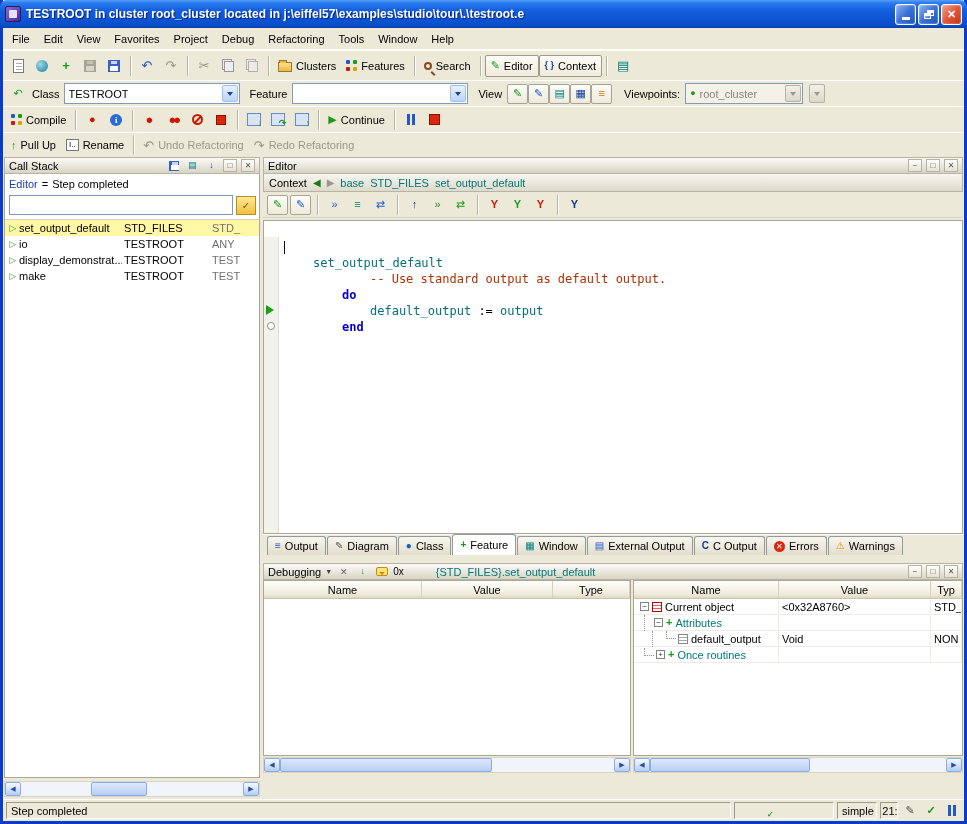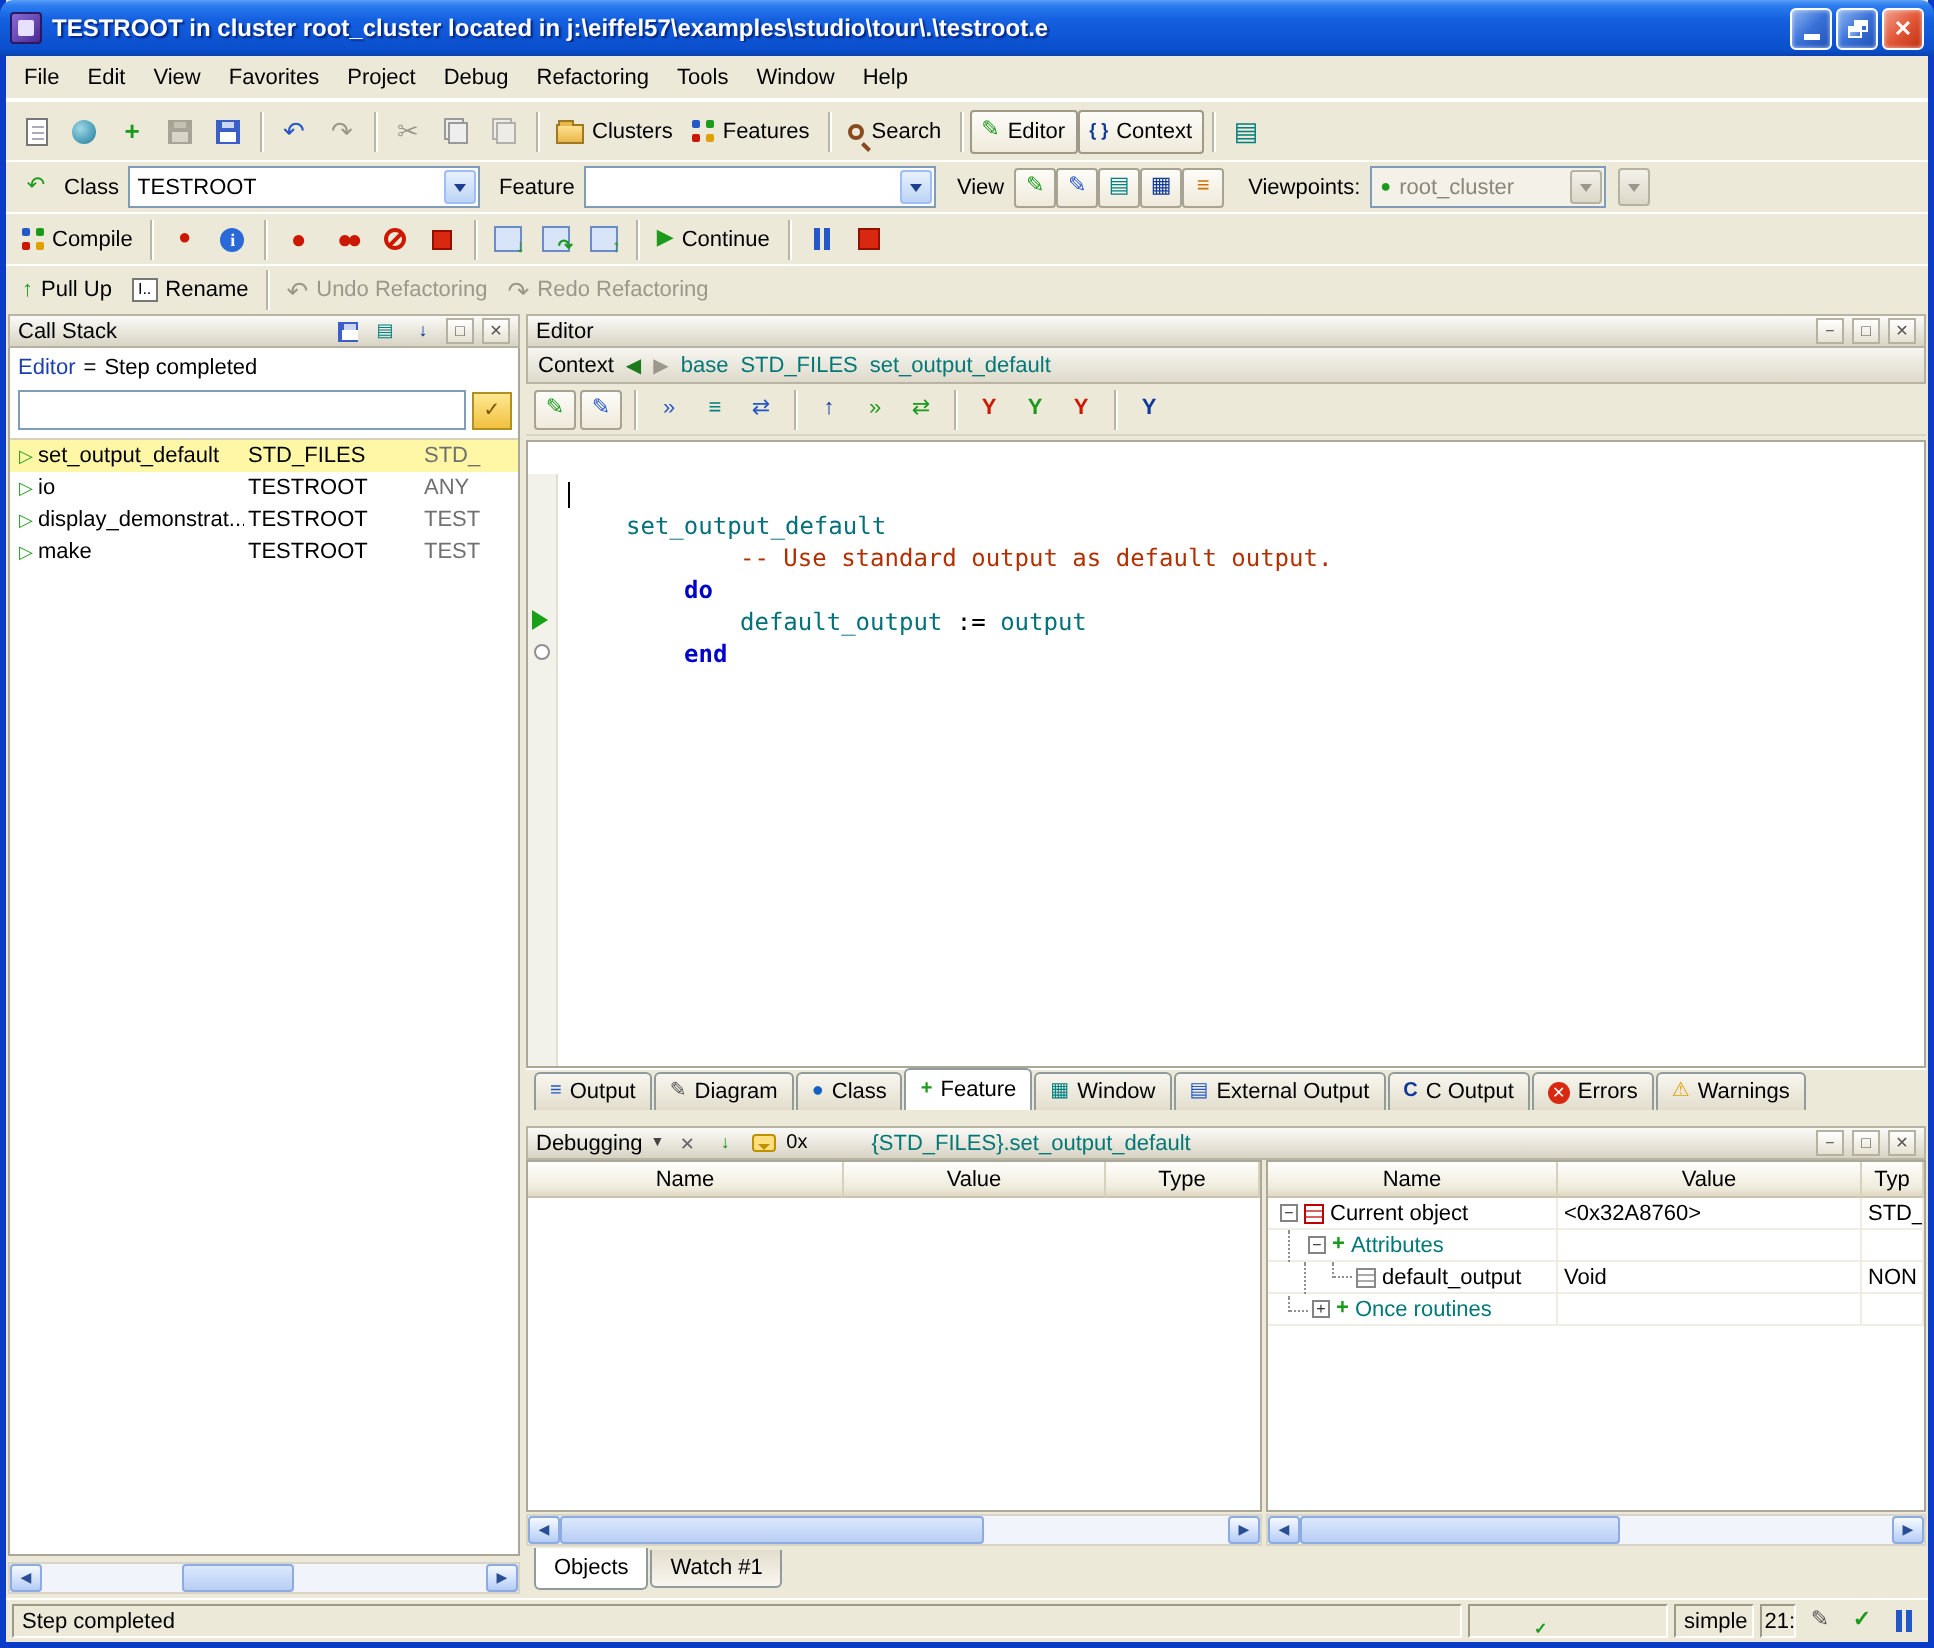--- a/index.html
+++ b/index.html
@@ -691,28 +691,20 @@
             <span class="sbarrow">▶</span>
           </div>
           <div class="hscroll hs2">
             <span class="sbarrow">◀</span>
             <span class="sbtrack">
                 <span class="sbthumb" style="left:0;width:160px;"></span>
               </span>
             <span class="sbarrow">▶</span>
           </div>
         </div>
-        <div class="dtabs">
-          <span class="btab active">
-              <span>Objects</span>
-            </span>
-          <span class="btab">
-              <span>Watch #1</span>
-            </span>
-        </div>
       </div>
 
     </div>
   </div>
 
   <div class="statusbar">
     <span class="sbox sb-msg">Step completed</span>
     <span class="sbox sb-prog"></span>
     <span class="sbox sb-mode">simple</span>
     <span class="sbox sb-pos">21:1</span>

